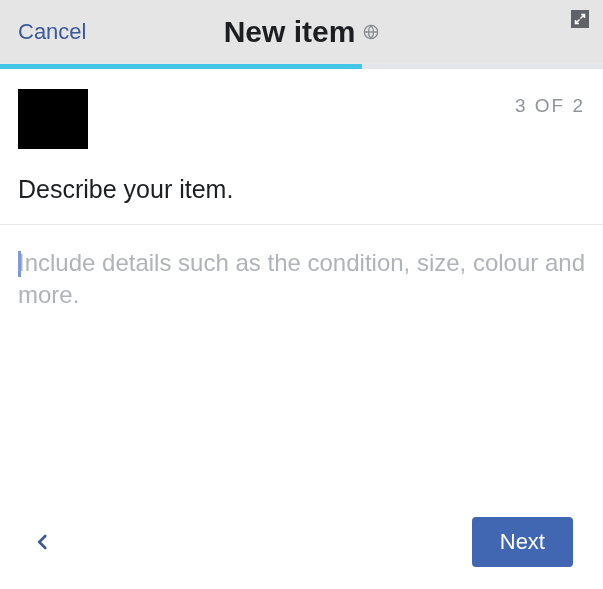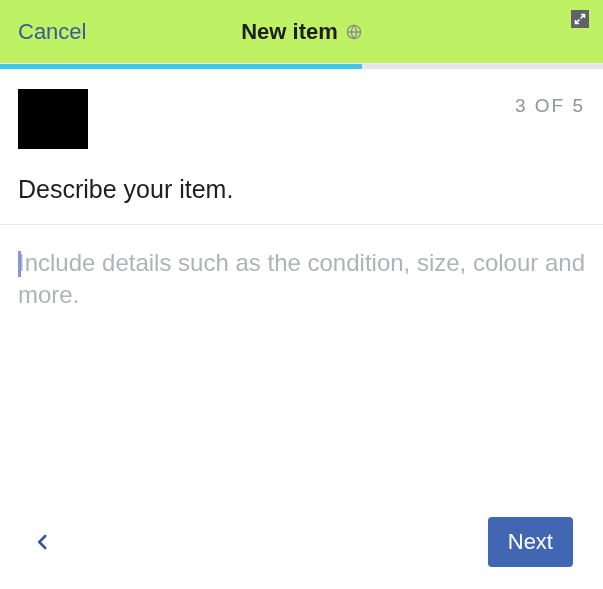--- a/index.html
+++ b/index.html
@@ -10,21 +10,21 @@
     body {
       font-family: -apple-system, BlinkMacSystemFont, "Segoe UI", Helvetica, Arial, sans-serif;
       background: #fff;
       width: 603px;
       height: 589px;
       overflow: hidden;
       position: relative;
     }
     .header {
       height: 64px;
-      background: #bef264;
+      background: #e5e5e5;
       border-bottom: 1px solid #e9eaed;
       display: flex;
       align-items: center;
       position: relative;
       padding: 0 18px;
     }
     .header-cancel {
       color: #3b5998;
       font-size: 22px;
       font-weight: 400;
@@ -35,21 +35,21 @@
       position: absolute;
       left: 0;
       right: 0;
       display: flex;
       align-items: center;
       justify-content: center;
       gap: 8px;
       z-index: 1;
     }
     .header-title {
-      font-size: 22px;
+      font-size: 30px;
       font-weight: 600;
       color: #1c1e21;
     }
     .privacy-icon {
       color: #8a8d91;
       display: inline-flex;
     }
     .expand-icon {
       position: absolute;
       top: 10px;
@@ -147,21 +147,21 @@
       padding: 6px 4px;
       display: inline-flex;
     }
     .next-btn {
       background: #4267b2;
       color: #fff;
       border: none;
       border-radius: 4px;
       font-size: 22px;
       font-weight: 500;
-      padding: 12px 20px;
+      padding: 12px 28px;
       cursor: pointer;
     }
   </style>
 </head>
 <body>
 
 <div class="header">
   <span class="header-cancel">Cancel</span>
   <div class="header-title-wrap">
     <span class="header-title">New item</span>
@@ -179,21 +179,21 @@
   </span>
 </div>
 
 <div class="progress-bar">
   <div class="progress-fill" style="width:60%"></div>
 </div>
 
 <div class="content">
   <div class="top-row">
     <div class="thumb"></div>
-    <div class="step-counter">3 OF 5</div>
+    <div class="step-counter">3 OF 2</div>
   </div>
 
   <h1 class="prompt-heading">Describe your item.</h1>
 </div>
 
 <div class="divider-full"></div>
 
 <div class="content" style="padding-top:0;">
   <div class="textarea-wrap">
     <div class="cursor"></div>

